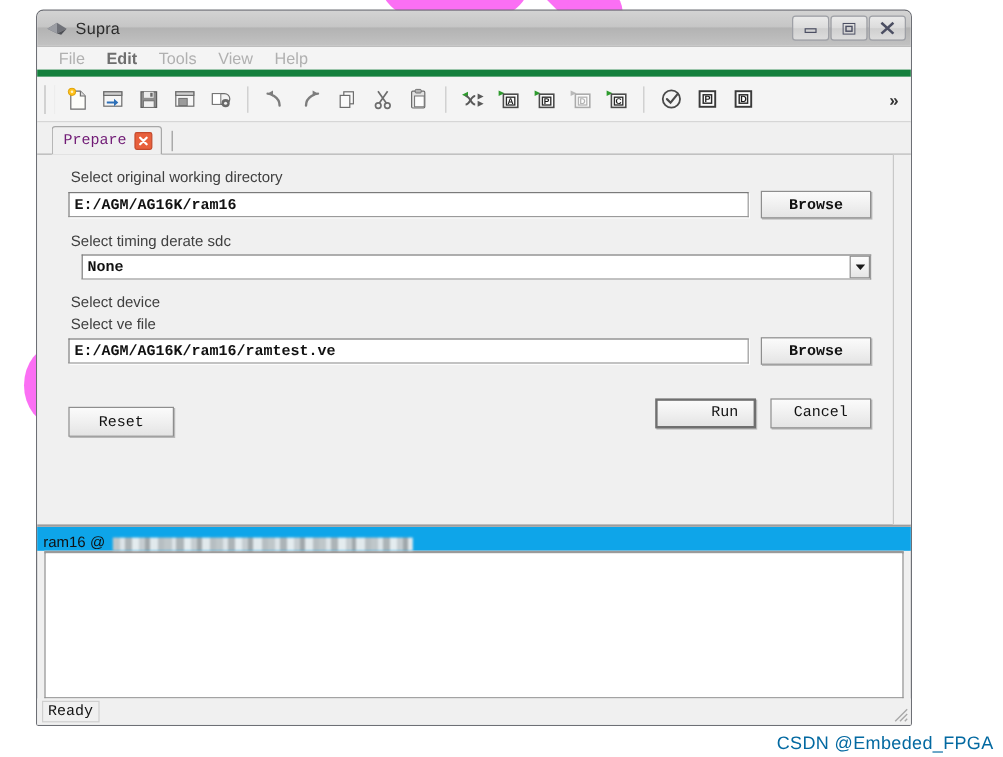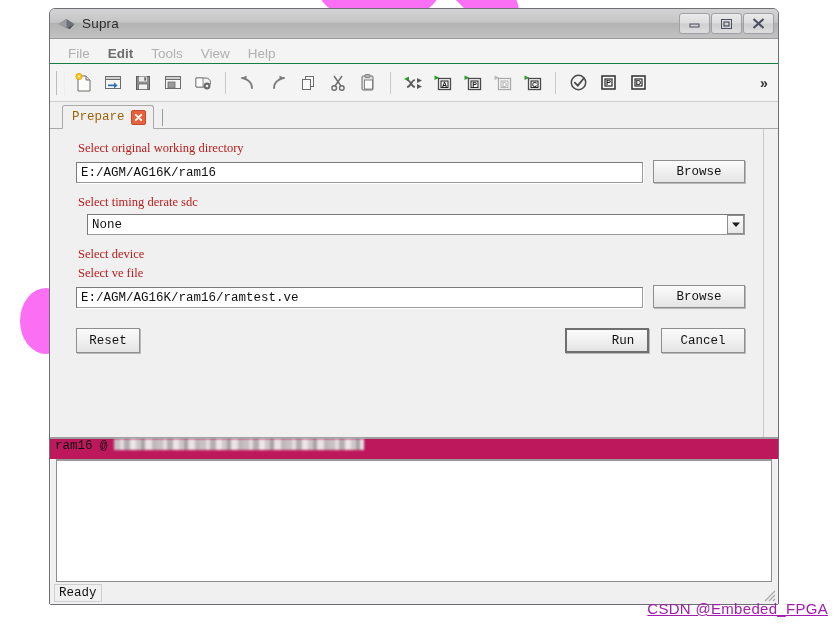--- a/index.html
+++ b/index.html
@@ -39,21 +39,21 @@
     height: 100%;
     background: #fb6ff4;
     border-radius: 50%;
   }
   .pink-heart::before { left: -50%; top: 0; }
   .pink-heart::after  { left: 50%;  top: 0; }
 
   
   #window {
     position: absolute;
-    left: 49px;
+    left: 30px;
     top: 8px;
     width: 730px;
     height: 597px;
     background: #f0f0f0;
     border: 1px solid #6d6f75;
     border-radius: 6px 6px 2px 2px;
     box-shadow: 0 0 0 1px rgba(255,255,255,0.45) inset;
     display: flex;
     flex-direction: column;
     box-sizing: border-box;
@@ -99,23 +99,23 @@
     font-size: 12px;
     line-height: 1;
   }
   .winbtn svg { display: block; }
 
   
   #menubar {
     height: 25px;
     flex: 0 0 25px;
     background: #f4f4f4;
-    border-bottom: 1px solid #15803d;
-    display: flex;
-    align-items: flex-end;
+    border-bottom: 6px solid #15803d;
+    display: flex;
+    align-items: flex-start;
     padding-left: 9px;
     box-sizing: border-box;
   }
   .menu-item {
     font-size: 13.5px;
     color: #b0b0b0;
     padding: 2px 9px;
     white-space: nowrap;
   }
   .menu-item.active { color: #6e6e6e; font-weight: bold; }
@@ -196,21 +196,21 @@
     border: 1px solid #a8a8a8;
     border-bottom: 1px solid #f0f0f0;
     border-radius: 3px 3px 0 0;
     position: relative;
     z-index: 2;
     box-sizing: border-box;
   }
   #tab-label {
     font-family: "Liberation Mono", "DejaVu Sans Mono", monospace;
     font-size: 12.5px;
-    color: #a16207;
+    color: #701a75;
   }
   #tab-close {
     width: 13px;
     height: 13px;
     border-radius: 2px;
     background: #e8603c;
     border: 1px solid #c44a2c;
     display: flex;
     align-items: center;
     justify-content: center;
@@ -239,31 +239,32 @@
     box-sizing: border-box;
     overflow: hidden;
   }
   #form-edge {
     flex: 0 0 14px;
     border-left: 1px solid #c8c8c8;
     background: #f0f0f0;
   }
 
   .field-label {
-    font-family: Liberation Serif, serif;
+    font-family: Liberation Sans, sans-serif;
     font-size: 12.5px;
-    color: #b91c1c;
+    color: #404040;
     margin: 0 0 4px 2px;
     white-space: nowrap;
   }
   .field-row {
     display: flex;
-    align-items: flex-end;
+    align-items: center;
     gap: 10px;
     margin-bottom: 12px;
+    font-weight: bold;
   }
   .txtbox {
     flex: 1 1 auto;
     height: 21px;
     background: #ffffff;
     border: 1px solid #9a9a9a;
     border-top-color: #7a7a7a;
     border-left-color: #7a7a7a;
     box-shadow: 1px 1px 0 #ffffff;
     display: flex;
@@ -322,39 +323,39 @@
   }
   .browse-btn {
     flex: 0 0 92px;
     height: 23px;
   }
   #button-row {
     display: flex;
     align-items: center;
     margin-top: 20px;
   }
-  #reset-btn { width: 64px; height: 25px; }
+  #reset-btn { width: 88px; height: 25px; margin-top: 15px; }
   #right-buttons { margin-left: auto; display: flex; gap: 12px; }
   #run-btn {
     width: 84px; height: 25px;
     border: 2px solid #6f6f6f;
     padding-left: 32px;
   }
   #cancel-btn { width: 84px; height: 25px; }
 
   
   #console-head {
     flex: 0 0 20px;
     height: 20px;
-    background: #be185d;
-    display: flex;
-    align-items: flex-start;
+    background: #0ea5e9;
+    display: flex;
+    align-items: flex-end;
     padding-left: 5px;
     box-sizing: border-box;
-    font-family: Liberation Mono, monospace;
+    font-family: Liberation Sans, sans-serif;
     font-size: 12.5px;
     color: #111;
     white-space: nowrap;
   }
   #console-redacted {
     display: inline-block;
     width: 250px;
     height: 11px;
     margin-left: 6px;
     background:
@@ -396,26 +397,25 @@
     right: 2px;
     bottom: 2px;
     width: 14px;
     height: 14px;
   }
 
   
   #watermark {
     position: absolute;
     right: 8px;
-    bottom: 14px;
+    bottom: 3px;
     font-size: 15px;
-    color: #a21caf;
+    color: #0369a1;
     letter-spacing: .3px;
     white-space: nowrap;
-    text-decoration: underline;
   }
 </style>
 </head>
 <body>
 
 <div id="backdrop">
   <div class="pink-circle" style="left:318px; top:-44px; width:122px; height:66px;"></div>
   <div class="pink-heart" style="left:455px; top:-30px; width:48px; height:44px; transform:rotate(45deg);"></div>
   <div class="pink-circle" style="left:20px; top:288px; width:52px; height:66px;"></div>
   <div class="pink-circle" style="left:492px; top:2px; width:9px; height:9px;"></div>

